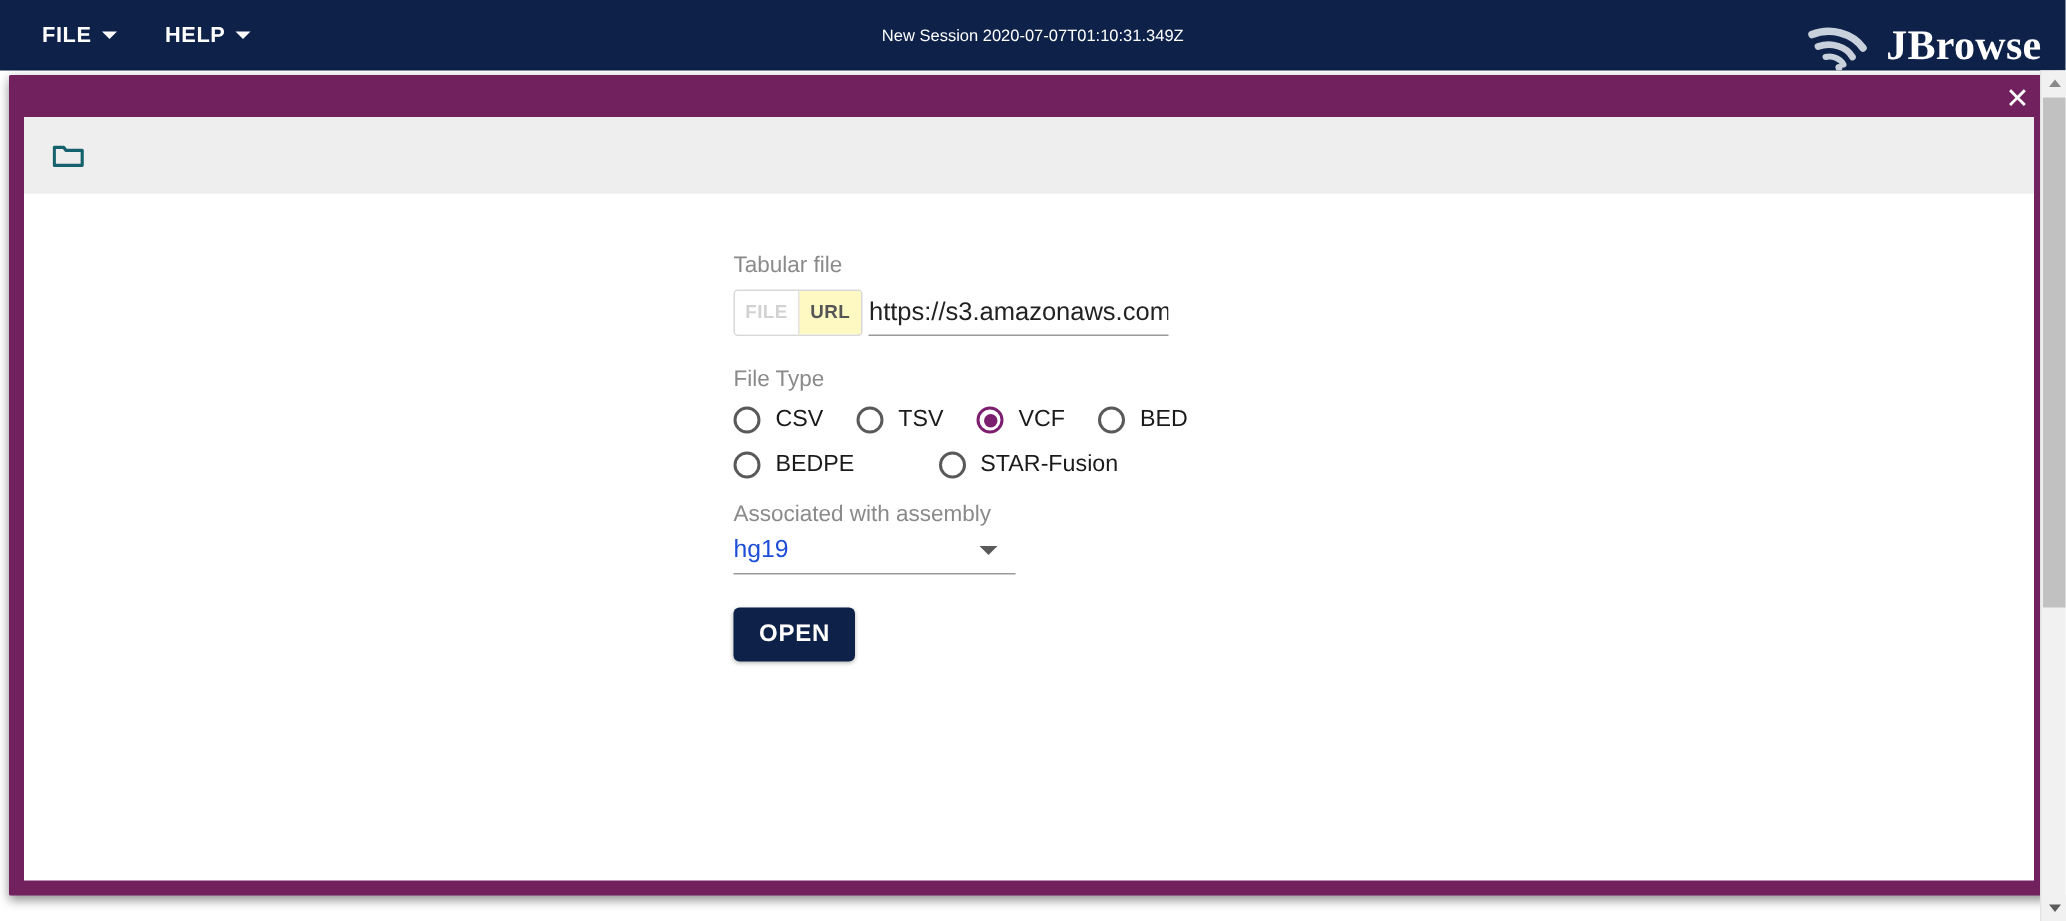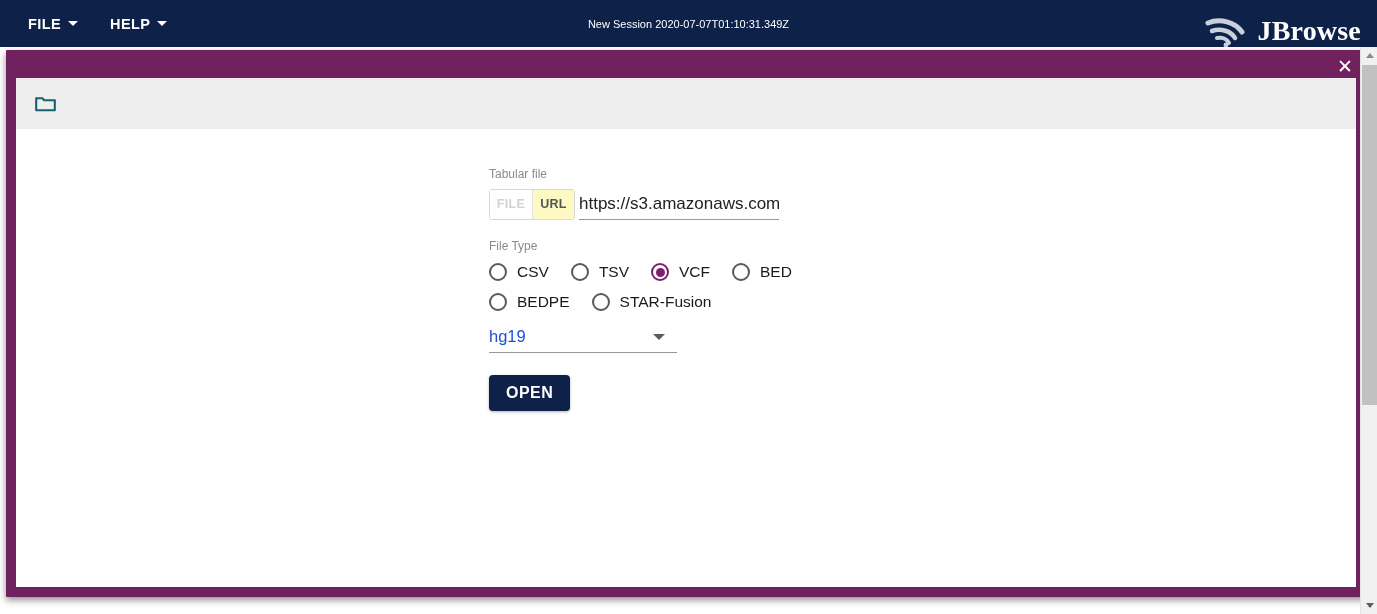--- a/index.html
+++ b/index.html
@@ -108,21 +108,21 @@
     background: transparent; border: none;
   }
 
   
   #form-area {
     padding-top: 38px;
     padding-left: 473px;
   }
   .field-label {
     color: #8a8a8a;
-    font-size: 12px;
+    font-size: 15px;
     margin-bottom: 6px;
     line-height: 1.3;
   }
   #tabular-row {
     display: flex; align-items: flex-end;
     margin-bottom: 19px;
   }
   .toggle-group {
     display: flex;
     border: 1px solid #d8d8d8;
@@ -184,21 +184,21 @@
     border-radius: 50%;
     background: #7b1f6e;
     display: none;
   }
   .radio-item.selected .radio-dot { display: block; }
   .radio-label {
     font-size: 15.5px;
     color: #1a1a1a;
     white-space: nowrap;
   }
-  #radio-row-2 { margin-bottom: 14px; }
+  #radio-row-2 { margin-bottom: 14px; gap: 34px; }
 
   #assembly-label { margin-bottom: 2px; }
   #assembly-select {
     position: relative;
     width: 188px;
     border-bottom: 1px solid #9a9a9a;
     padding: 2px 0 6px 0;
     cursor: pointer;
     display: flex; align-items: center;
   }
@@ -351,20 +351,21 @@
           <span class="radio-circle"></span>
           <span class="radio-label">BEDPE</span>
         </label>
         <label class="radio-item">
           <span class="radio-circle"></span>
           <span class="radio-label">STAR-Fusion</span>
         </label>
       </div>
 
       
+      <div class="field-label" id="assembly-label">Associated with assembly</div>
       <div id="assembly-select">
         <span id="assembly-value">hg19</span>
         <span id="assembly-caret"></span>
       </div>
 
       <button id="open-btn">OPEN</button>
     </div>
   </div>
 </div>
 

